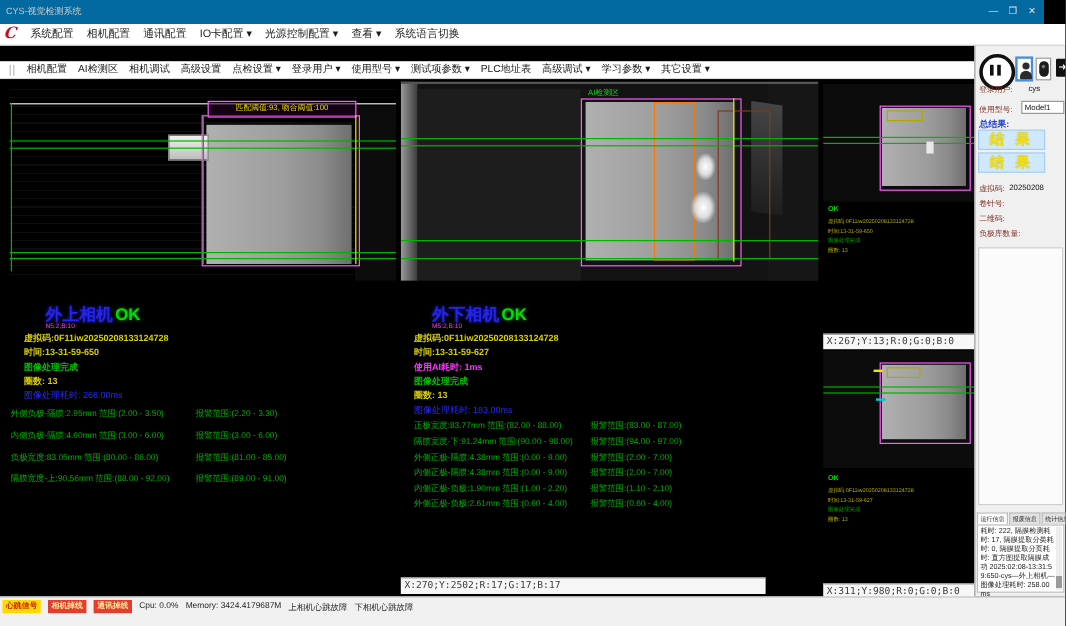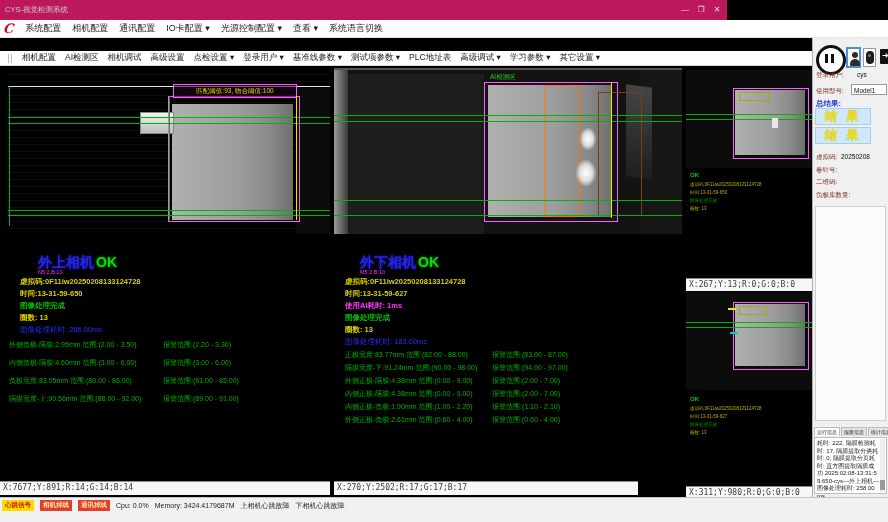--- a/index.html
+++ b/index.html
@@ -1,21 +1,21 @@
 <!DOCTYPE html>
 <html><head>
 <meta charset="utf-8">
 <style>
   html,body{margin:0;padding:0;background:#444;}
   .app{position:relative;width:888px;height:522px;background:#000;overflow:hidden;
        font-family:"Liberation Sans",sans-serif;-webkit-font-smoothing:antialiased;}
   .abs{position:absolute;}
 
   
-  .titlebar{left:0;top:0;width:727px;height:20px;background:#be185d;}
+  .titlebar{left:0;top:0;width:870px;height:20px;background:#0369a1;}
   .title{position:absolute;left:5px;top:0;line-height:20px;font-size:7.5px;color:#c9c9c9;}
   .wincontrols{position:absolute;right:2px;top:0;height:20px;display:flex;}
   .winbtn{width:16px;text-align:center;line-height:20px;font-size:8px;color:#e0e0e0;}
 
   
   .menubar{left:0;top:20px;width:888px;height:18px;background:#ffffff;border-bottom:1px solid #e3e3e3;
            display:flex;align-items:center;gap:11px;padding-left:4px;box-sizing:border-box;}
   .logo{font-family:"DejaVu Serif",serif;font-style:italic;font-weight:bold;font-size:13px;color:#c01022;
         line-height:16px;transform:skewX(-8deg);}
   .menu-item{font-size:9px;color:#1c1c1c;white-space:nowrap;cursor:default;}
@@ -134,21 +134,21 @@
 
 
   <div class="abs toolbar">
     <span class="tb-grip"></span>
     <span class="tb-item">相机配置</span>
     <span class="tb-item">AI检测区</span>
     <span class="tb-item">相机调试</span>
     <span class="tb-item">高级设置</span>
     <span class="tb-item">点检设置 ▾</span>
     <span class="tb-item">登录用户 ▾</span>
-    <span class="tb-item">基准线参数 ▾</span>
+    <span class="tb-item">使用型号 ▾</span>
     <span class="tb-item">测试项参数 ▾</span>
     <span class="tb-item">PLC地址表</span>
     <span class="tb-item">高级调试 ▾</span>
     <span class="tb-item">学习参数 ▾</span>
     <span class="tb-item">其它设置 ▾</span>
   </div>
 
   <div class="abs main">
 
     <div class="abs limg streaks">
@@ -254,21 +254,20 @@
     <span class="abs meas" style="left:492px;top:297px;">报警范围:(94.00 - 97.00)</span>
     <span class="abs meas" style="left:345px;top:310px;">外侧正极-隔膜:4.38mm 范围:(0.00 - 9.00)</span>
     <span class="abs meas" style="left:492px;top:310px;">报警范围:(2.00 - 7.00)</span>
     <span class="abs meas" style="left:345px;top:323px;">内侧正极-隔膜:4.38mm 范围:(0.00 - 9.00)</span>
     <span class="abs meas" style="left:492px;top:323px;">报警范围:(2.00 - 7.00)</span>
     <span class="abs meas" style="left:345px;top:336px;">内侧正极-负极:1.90mm 范围:(1.00 - 2.20)</span>
     <span class="abs meas" style="left:492px;top:336px;">报警范围:(1.10 - 2.10)</span>
     <span class="abs meas" style="left:345px;top:349px;">外侧正极-负极:2.61mm 范围:(0.60 - 4.00)</span>
     <span class="abs meas" style="left:492px;top:349px;">报警范围:(0.60 - 4.00)</span>
 
-    <div class="abs caption" style="left:0;top:415px;width:330px;height:14px;">X:7677;Y:891;R:14;G:14;B:14</div>
     <div class="abs caption" style="left:334px;top:415px;width:304px;height:14px;">X:270;Y:2502;R:17;G:17;B:17</div>
   </div>
 
   <div class="abs sidebar">
     <div class="abs pausebtn">
       <span class="pausebar" style="left:6px;"></span>
       <span class="pausebar" style="left:12px;"></span>
     </div>
     <div class="abs sq-btn sel" style="left:33px;top:9px;width:15px;height:21px;">
       <span class="head"></span>

